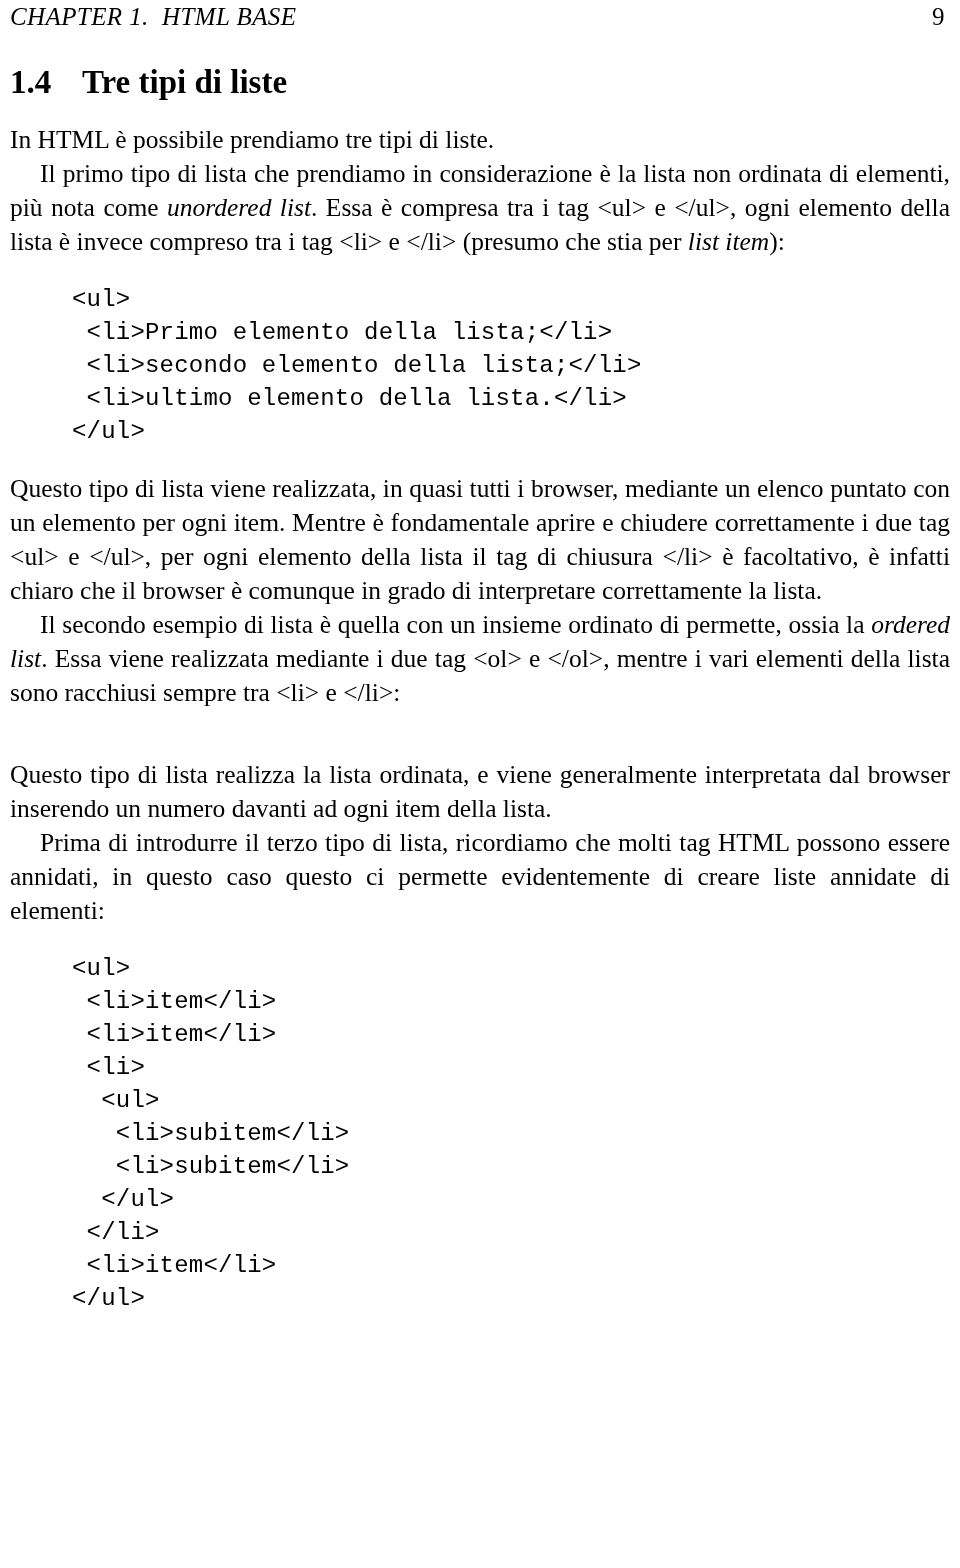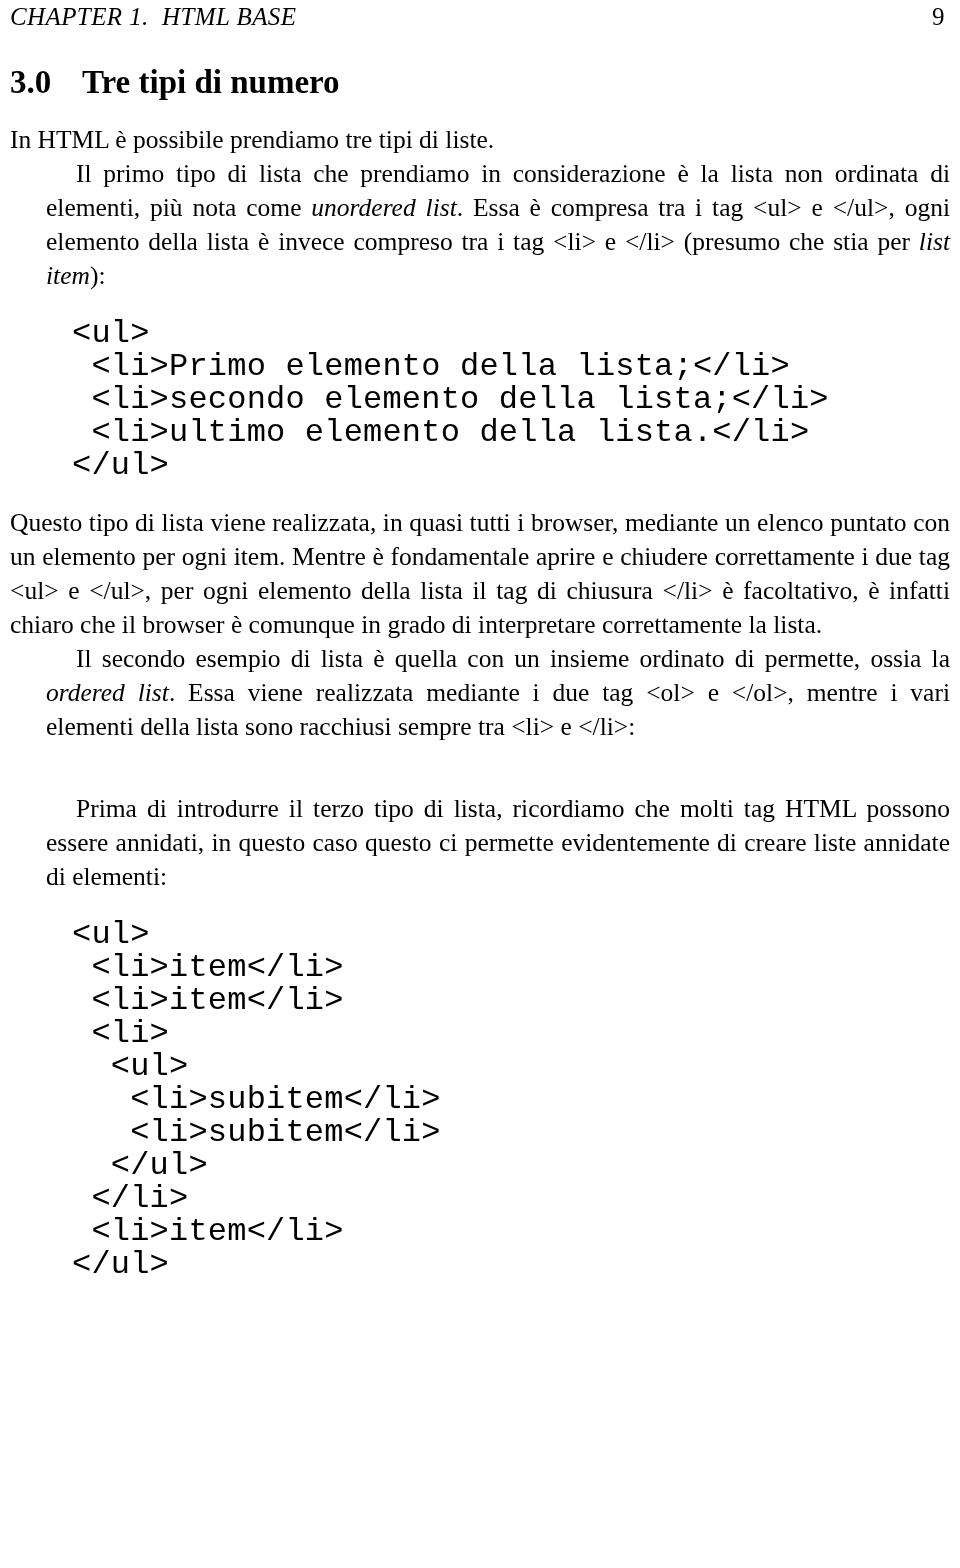--- a/index.html
+++ b/index.html
@@ -63,28 +63,28 @@
   
   p.body {
     font-size: 25.5px;
     line-height: 34px;
     margin: 0;
     text-align: justify;
     text-justify: inter-word;
     hyphens: none;
   }
   p.body.first { margin-top: 21px; }
-  p.body.indent { text-indent: 30px; margin-left: 36px; }
+  p.body.indent { text-indent: 30px; }
   p.body.tight { margin-top: 0; }
   i.emph { font-style: italic; }
 
   
   pre.code {
     font-family: "Liberation Mono", "DejaVu Sans Mono", monospace;
-    font-size: 32px;
+    font-size: 24px;
     line-height: 33px;
     margin: 0;
     padding: 0 0 0 62px;
     white-space: pre;
     letter-spacing: 0.2px;
   }
   .gap-before-code { height: 24px; }
   .gap-after-code  { height: 24px; }
 </style>
 </head>
@@ -92,21 +92,21 @@
 
 <div class="page">
   <div class="content">
 
     <div class="runhead">
       <span class="rh-title">CHAPTER 1.  HTML BASE</span>
       <span class="rh-page">9</span>
     </div>
 
     <h2 class="section-heading">
-      <span class="sec-num">3.0</span><span>Tre tipi di numero</span>
+      <span class="sec-num">1.4</span><span>Tre tipi di liste</span>
     </h2>
 
     <p class="body first"><span>In HTML è possibile prendiamo tre tipi di liste.</span></p>
 
     <p class="body indent tight"><span>Il primo tipo di lista che prendiamo in considerazione è la lista non ordinata di elementi, più nota come </span><i class="emph">unordered list</i><span>. Essa è compresa tra i tag &lt;ul&gt; e &lt;/ul&gt;, ogni elemento della lista è invece compreso tra i tag &lt;li&gt; e &lt;/li&gt; (presumo che stia per </span><i class="emph">list item</i><span>):</span></p>
 
     <div class="gap-before-code"></div>
     <pre class="code">&lt;ul&gt;
  &lt;li&gt;Primo elemento della lista;&lt;/li&gt;
  &lt;li&gt;secondo elemento della lista;&lt;/li&gt;
@@ -114,20 +114,21 @@
 &lt;/ul&gt;</pre>
     <div class="gap-after-code"></div>
 
     <p class="body tight"><span>Questo tipo di lista viene realizzata, in quasi tutti i browser, mediante un elenco puntato con un elemento per ogni item. Mentre è fondamentale aprire e chiudere correttamente i due tag &lt;ul&gt; e &lt;/ul&gt;, per ogni elemento della lista il tag di chiusura &lt;/li&gt; è facoltativo, è infatti chiaro che il browser è comunque in grado di interpretare correttamente la lista.</span></p>
 
     <p class="body indent tight"><span>Il secondo esempio di lista è quella con un insieme ordinato di permette, ossia la </span><i class="emph">ordered list</i><span>. Essa viene realizzata mediante i due tag &lt;ol&gt; e &lt;/ol&gt;, mentre i vari elementi della lista sono racchiusi sempre tra &lt;li&gt; e &lt;/li&gt;:</span></p>
 
     <div class="gap-before-code"></div>
     <div class="gap-after-code"></div>
 
+    <p class="body tight"><span>Questo tipo di lista realizza la lista ordinata, e viene generalmente interpretata dal browser inserendo un numero davanti ad ogni item della lista.</span></p>
 
     <p class="body indent tight"><span>Prima di introdurre il terzo tipo di lista, ricordiamo che molti tag HTML possono essere annidati, in questo caso questo ci permette evidentemente di creare liste annidate di elementi:</span></p>
 
     <div class="gap-before-code"></div>
     <pre class="code">&lt;ul&gt;
  &lt;li&gt;item&lt;/li&gt;
  &lt;li&gt;item&lt;/li&gt;
  &lt;li&gt;
   &lt;ul&gt;
    &lt;li&gt;subitem&lt;/li&gt;

